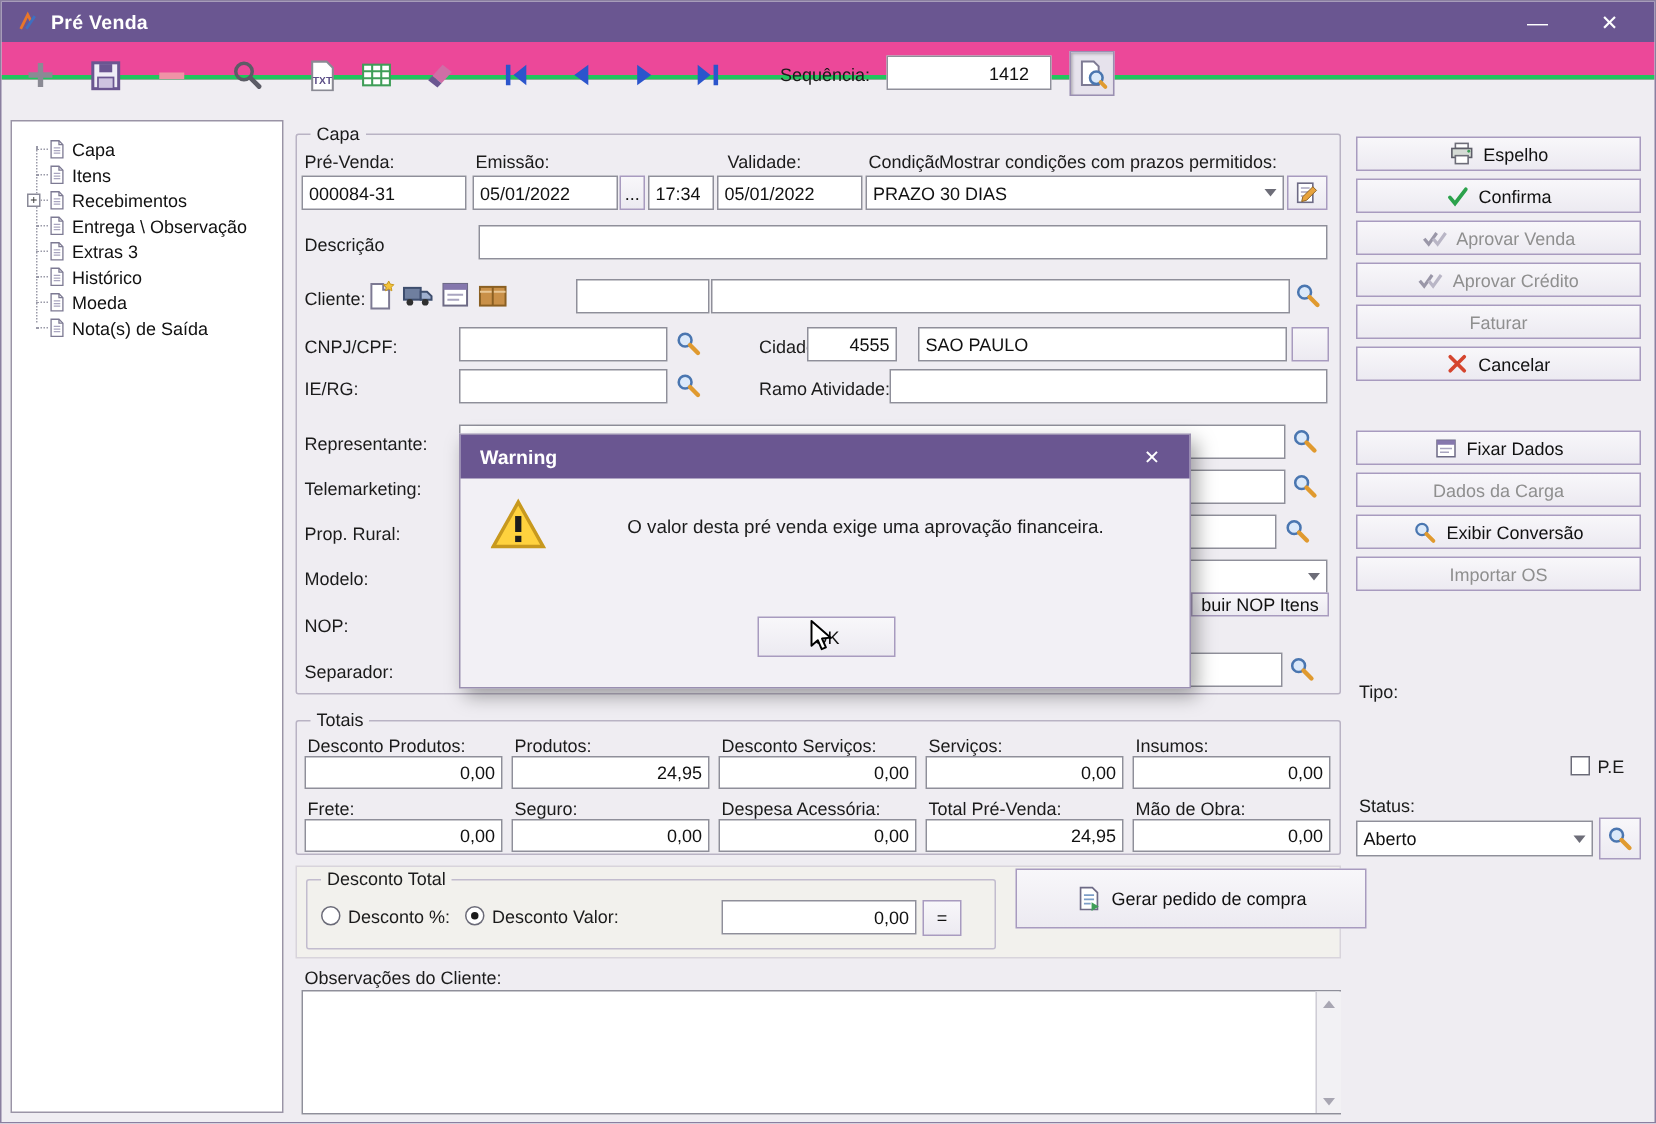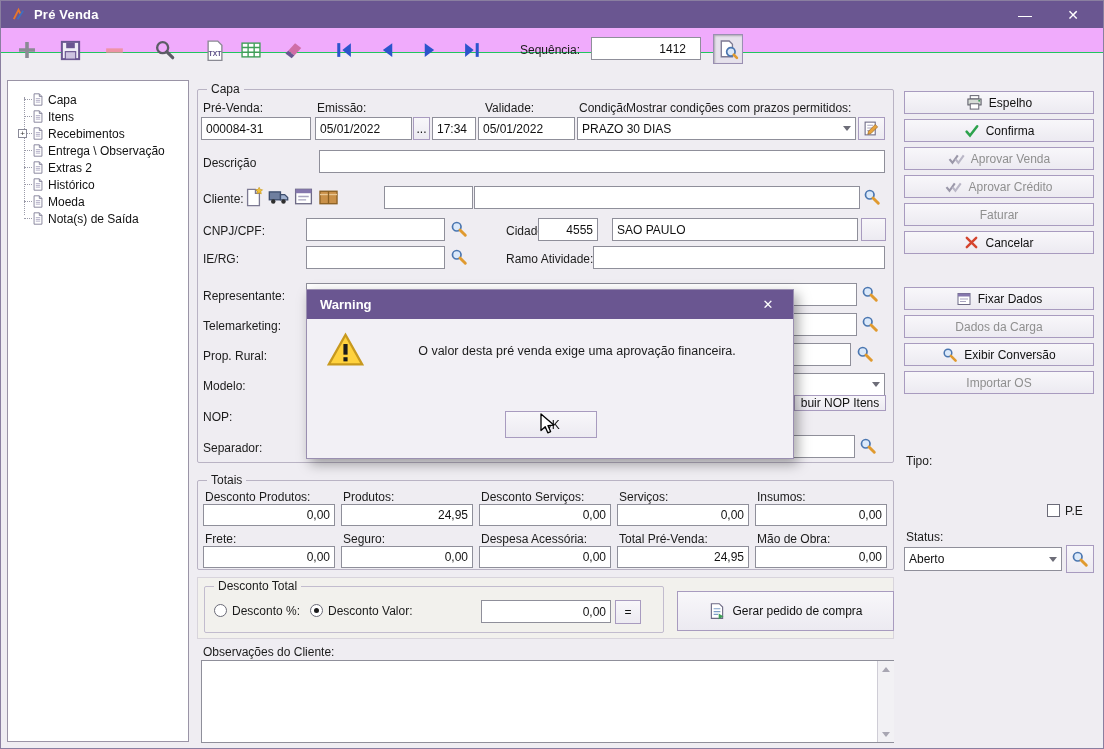--- a/index.html
+++ b/index.html
@@ -5,21 +5,21 @@
   *{margin:0;padding:0;box-sizing:border-box;font-family:"Liberation Sans",sans-serif}
   html,body{width:1104px;height:749px;background:#efedf2}
   .window{position:relative;width:1104px;height:749px;background:#efedf2;border:1px solid #8a7fa0;overflow:hidden}
   .abs{position:absolute}
   
   .titlebar{position:absolute;left:0;top:0;right:0;height:27px;background:#6a5691;color:#fff;display:flex;align-items:center;padding:0 10px;gap:8px}
   .wtitle{font-size:13px;font-weight:bold;letter-spacing:.2px}
   .wbtn{width:40px;height:27px;display:flex;align-items:center;justify-content:center;font-size:14px;cursor:default}
   .wbtn.min{margin-left:auto}
   
-  .toolbar{position:absolute;left:0;top:27px;right:0;height:25px;background:#f0abfc;border-bottom:1px solid #22c55e}
+  .toolbar{position:absolute;left:0;top:27px;right:0;height:25px;background:#ec4899;border-bottom:3px solid #22c55e}
   .tbtn{position:absolute;top:9px;width:26px;height:26px;display:flex;align-items:center;justify-content:center}
   .tbtn svg{display:block}
   .seqbtn{position:absolute;left:712px;top:6px;width:30px;height:30px;background:#e6e2ec;border:1px solid #9a8fb2;box-shadow:inset 1px 1px 2px rgba(0,0,0,.25);display:flex;align-items:center;justify-content:center}
   
   .lbl{position:absolute;font-size:12px;color:#1b1b1b;white-space:nowrap}
   .inp{position:absolute;background:#fff;border:1px solid #8f8f9a;height:23px;font-size:12px;color:#111;padding:0 4px;display:flex;align-items:center;overflow:hidden;white-space:nowrap}
   .inp.r{justify-content:flex-end}
   .combo{justify-content:space-between}
   .tri{width:0;height:0;border-left:4px solid transparent;border-right:4px solid transparent;border-top:5px solid #6d6d78;margin-left:6px;flex:none}
   .btn{position:absolute;background:linear-gradient(#f8f7fa,#ecEAF1);background-color:#f1eff4;border:1px solid #a89bbf;display:flex;align-items:center;justify-content:center;font-size:12px;color:#111;gap:6px;white-space:nowrap}
@@ -277,21 +277,21 @@
     <div class="titem">
         <svg class="ticon" width="14" height="15">
           <use href="#i-doc"></use>
         </svg>
         <span>Entrega \ Observação</span>
       </div>
     <div class="titem">
         <svg class="ticon" width="14" height="15">
           <use href="#i-doc"></use>
         </svg>
-        <span>Extras 2</span>
+        <span>Extras 3</span>
       </div>
     <div class="titem">
         <svg class="ticon" width="14" height="15">
           <use href="#i-doc"></use>
         </svg>
         <span>Histórico</span>
       </div>
     <div class="titem">
         <svg class="ticon" width="14" height="15">
           <use href="#i-doc"></use>
@@ -452,21 +452,21 @@
 
   <div class="abs" style="left:196px;top:576px;width:697px;height:62px;background:#f2f1ed;border:1px solid #d8d4dc"></div>
   <div class="grp" style="left:203px;top:585px;width:460px;height:47px;border-color:#c2bcce"></div>
   <span class="legend" style="left:213px;top:578px;background:#f2f1ed">Desconto Total</span>
   <span class="radio" style="left:213px;top:603px"></span>
   <span class="lbl" style="left:231px;top:603px">Desconto %:</span>
   <span class="radio sel" style="left:309px;top:603px"></span>
   <span class="lbl" style="left:327px;top:603px">Desconto Valor:</span>
   <div class="inp r" style="left:480px;top:599px;width:130px">0,00</div>
   <div class="btn" style="left:614px;top:599px;width:26px;height:24px">=</div>
-  <div class="btn" style="left:676px;top:590px;width:217px;height:40px">
+  <div class="btn" style="left:676px;top:578px;width:234px;height:40px">
     <svg width="18" height="18">
         <use href="#i-gerar"></use>
       </svg>
     <span>Gerar pedido de compra</span>
   </div>
 
   <span class="lbl" style="left:202px;top:644px">Observações do Cliente:</span>
   <div class="txtarea"></div>
   <div class="sbar" style="left:876px;top:660px;height:81px;width:17px;position:absolute">
     <span class="sarrow" style="top:0">

